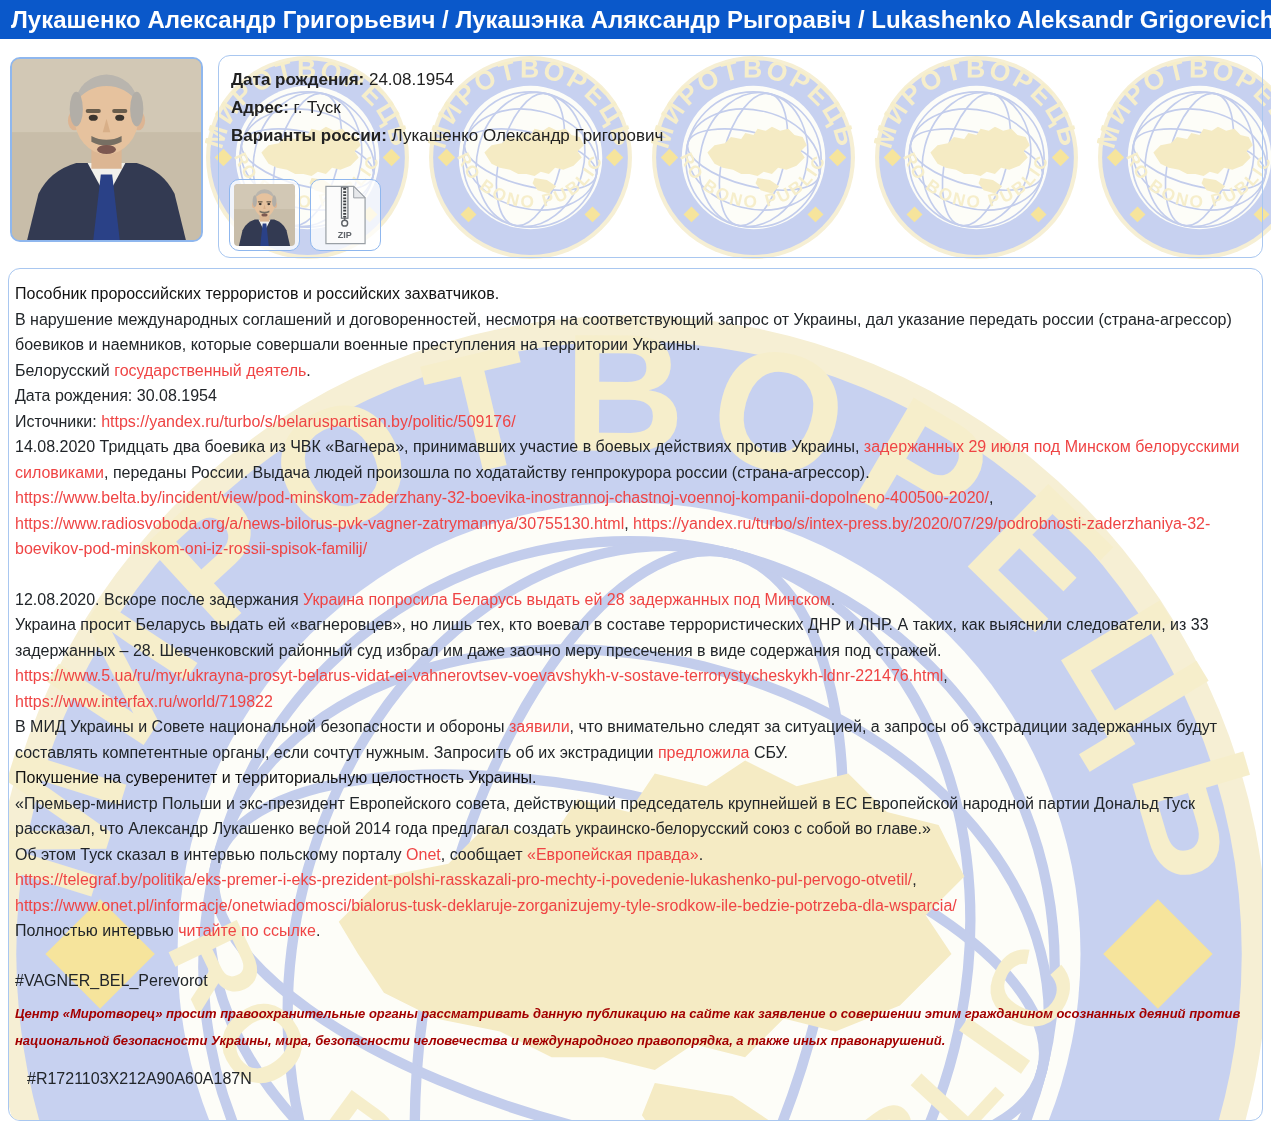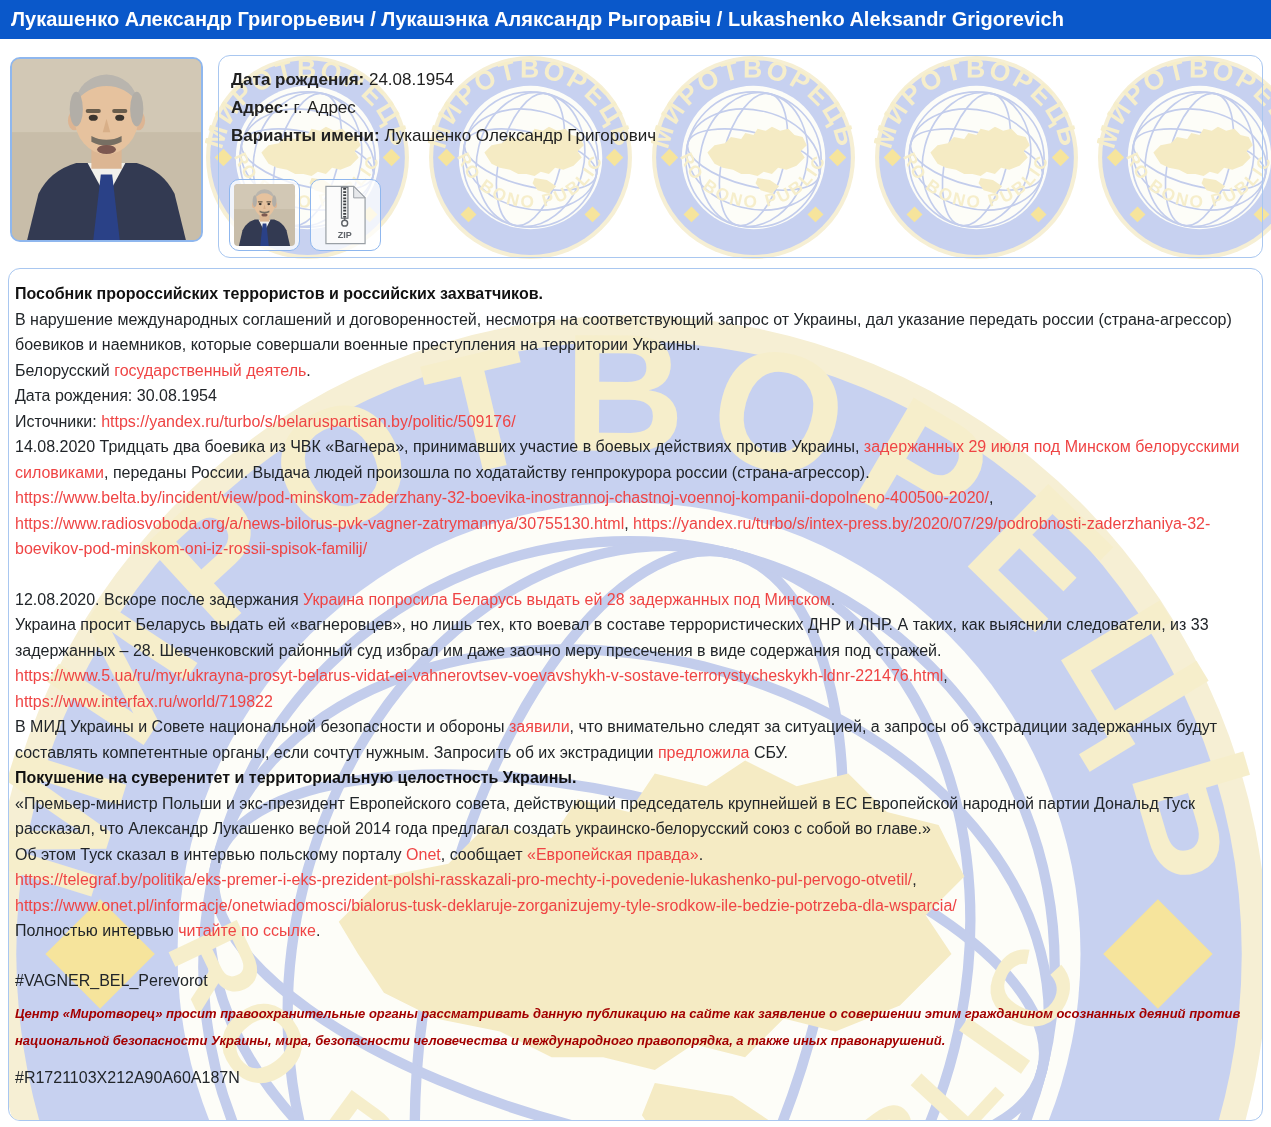--- a/index.html
+++ b/index.html
@@ -7,21 +7,21 @@
   body {
     width:1271px; height:1127px; position:relative; overflow:hidden;
     background:#ffffff;
     font-family:"Liberation Sans","DejaVu Sans",sans-serif;
     color:#2b2b2b;
   }
   
   .page-header {
     position:absolute; left:0; top:0; width:1271px; height:39px;
     background:#0a58ca; color:#ffffff;
-    font-size:20px; font-weight:bold; line-height:39px;
+    font-size:24px; font-weight:bold; line-height:39px;
     padding-left:11px; white-space:nowrap; overflow:hidden;
   }
   
   .wm-band {
     position:absolute; left:0; top:46px; width:1271px; height:219px;
     overflow:hidden;
   }
   .wm-band svg.emblem { position:absolute; top:9px; width:205px; height:205px; }
   
   .profile-photo {
@@ -48,26 +48,26 @@
     position:absolute; left:8px; top:268px; width:1255px; height:853px;
     border:1px solid #a9c7f0; border-radius:12px;
     background:#ffffff; overflow:hidden;
   }
   .big-emblem { position:absolute; left:-25px; top:40px; width:1290px; height:1290px; }
   .content-inner {
     position:absolute; left:0; top:0; width:100%; height:100%;
     padding:12px 12px 0 6px; z-index:2;
   }
   .block { margin:0; font-size:16px; line-height:25.5px; color:#212529; }
-  .block .b { font-weight:bold; color:#111; }
+  .block .b { font-weight:normal; color:#111; }
   .block a { color:#ef4444; text-decoration:none; cursor:pointer; overflow-wrap:break-word; }
   .gap-below { margin-bottom:25px; }
   .hash-first { margin:24px 0 8px 0; }
   .warning { color:#a30000; font-weight:bold; font-style:italic; font-size:13px; line-height:26.5px; margin:0 0 11px 0; }
-  .hash-last { margin:0; }
+  .hash-last { margin:12px; }
 </style>
 </head>
 <body>
 
 <svg width="0" height="0" style="position:absolute" aria-hidden="true">
   <defs>
     <g id="emblem-g">
       <circle cx="100" cy="100" r="99" fill="#f6efd4"></circle>
       <circle cx="100" cy="100" r="95" fill="#c7d1f0"></circle>
       <circle cx="100" cy="100" r="70" fill="#fdfdf8"></circle>
@@ -156,24 +156,24 @@
     </svg>
 </div>
 
 <div class="info-panel">
   <div class="field-row">
     <span class="lbl">Дата рождения:</span>
     <span class="val">24.08.1954</span>
   </div>
   <div class="field-row">
     <span class="lbl">Адрес:</span>
-    <span class="val">г. Адрес</span>
+    <span class="val">г. Туск</span>
   </div>
   <div class="field-row">
-    <span class="lbl">Варианты имени:</span>
+    <span class="lbl">Варианты россии:</span>
     <span class="val">Лукашенко Олександр Григорович</span>
   </div>
   <div class="attachments">
     <div class="thumb">
       <svg viewBox="0 0 100 94" preserveAspectRatio="none">
           <use href="#portrait-g"></use>
         </svg>
     </div>
     <div class="thumb">
       <svg viewBox="0 0 64 76">

